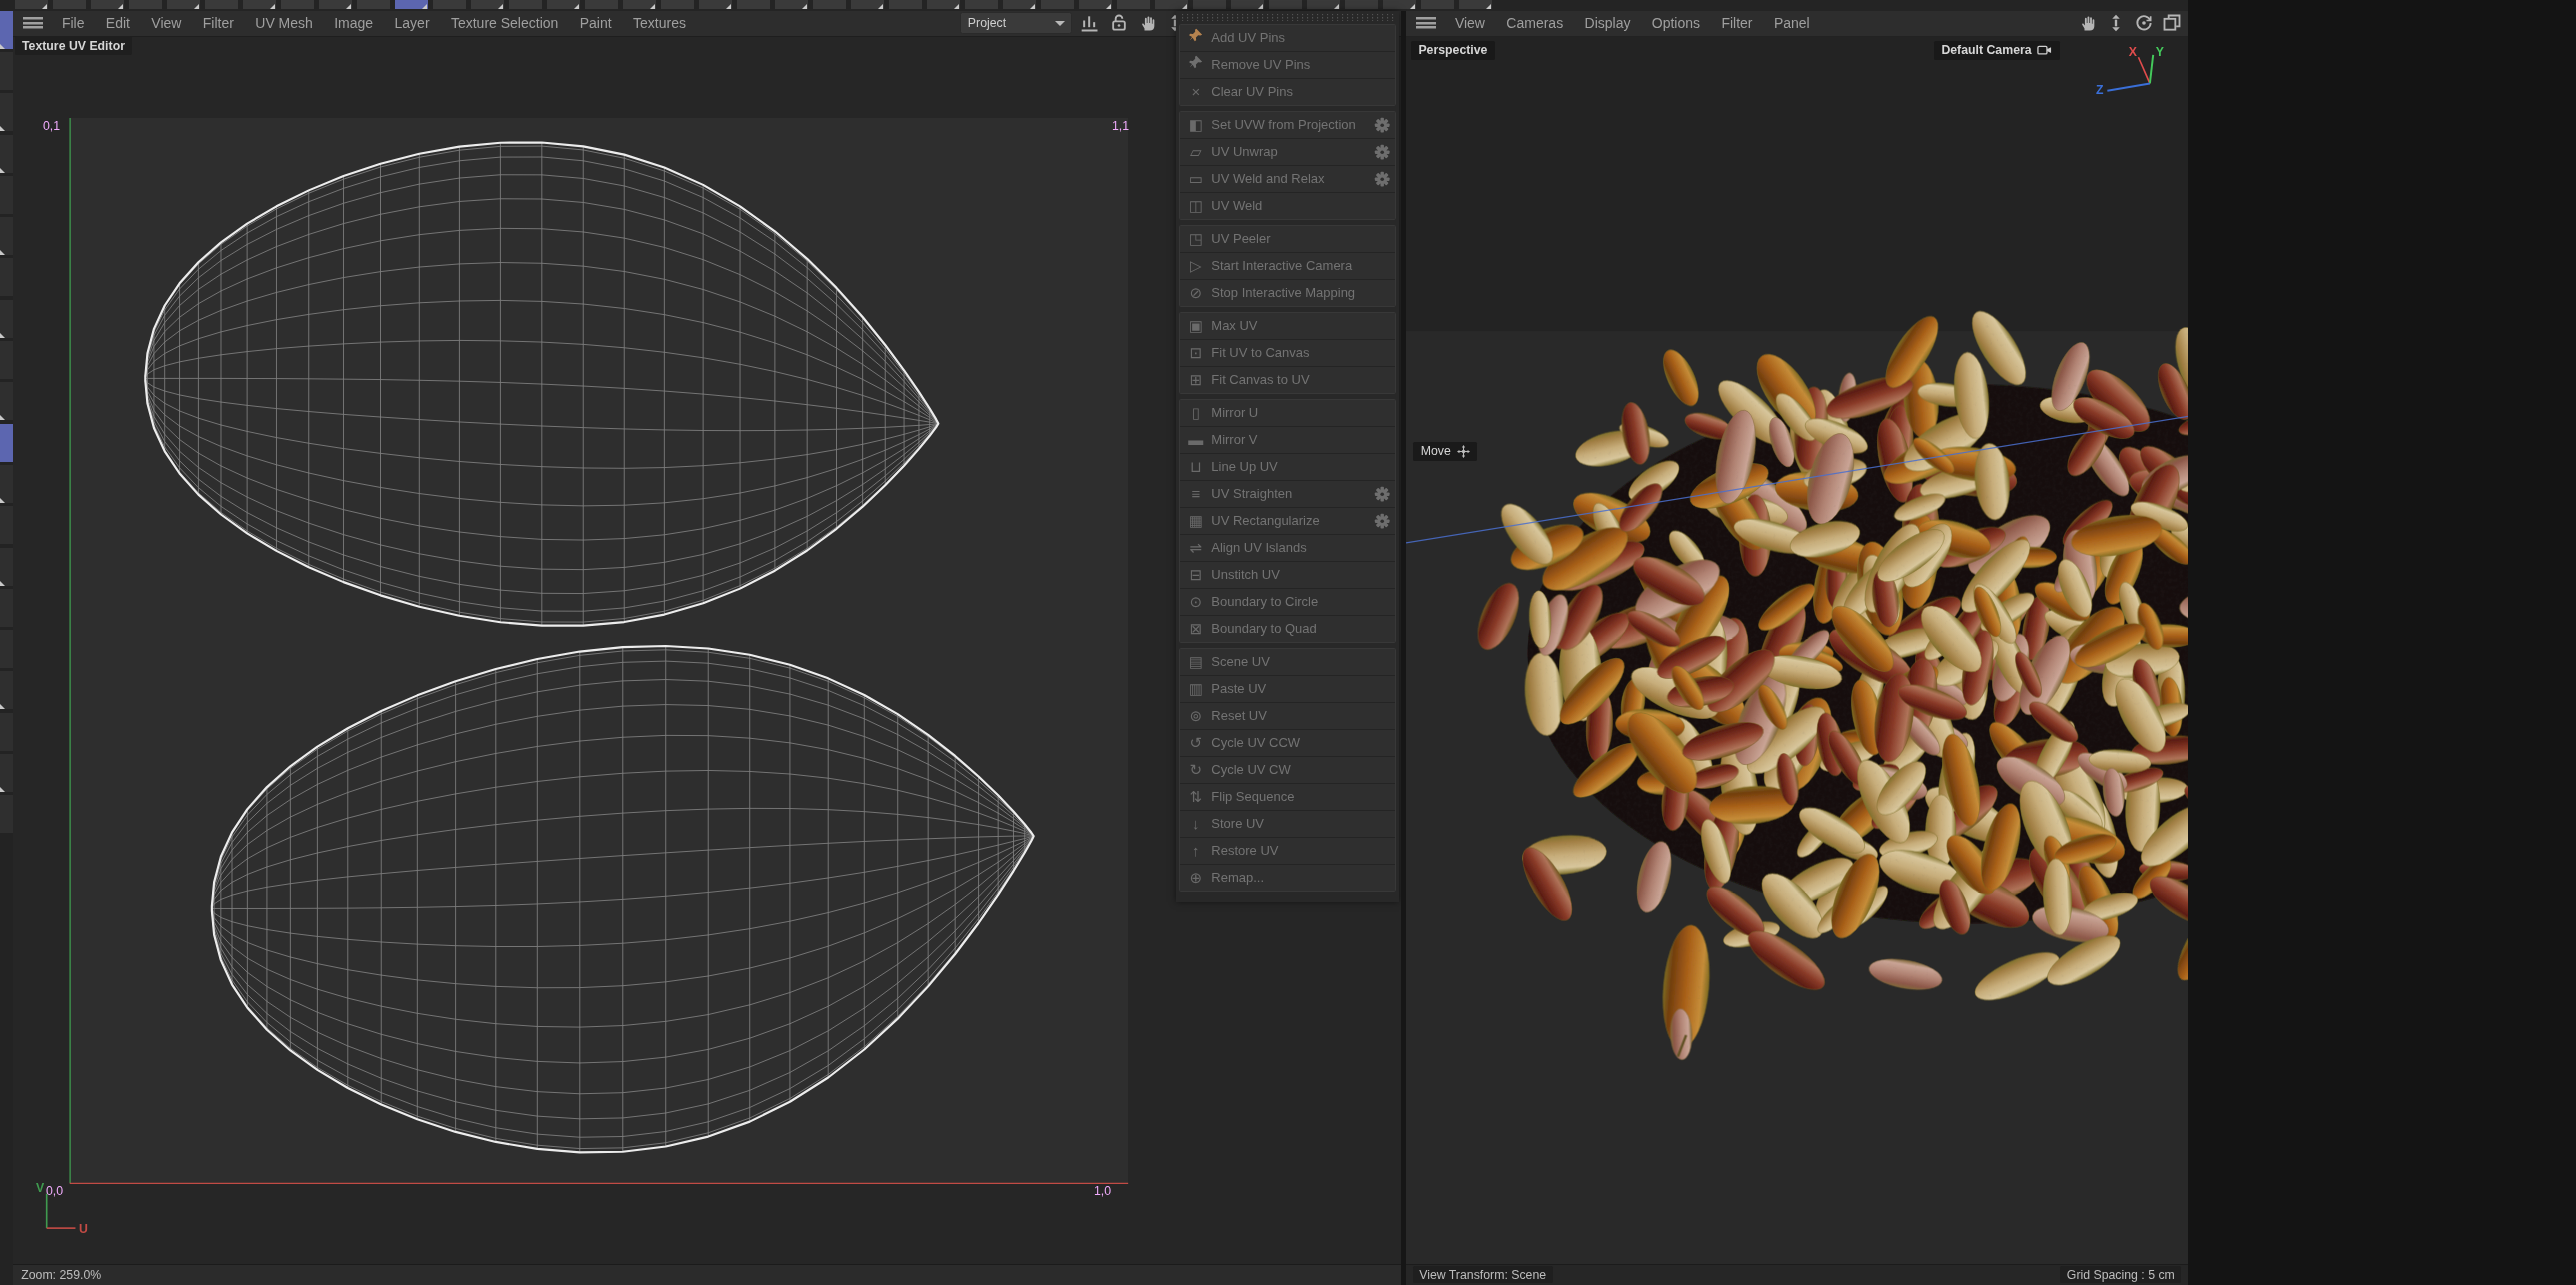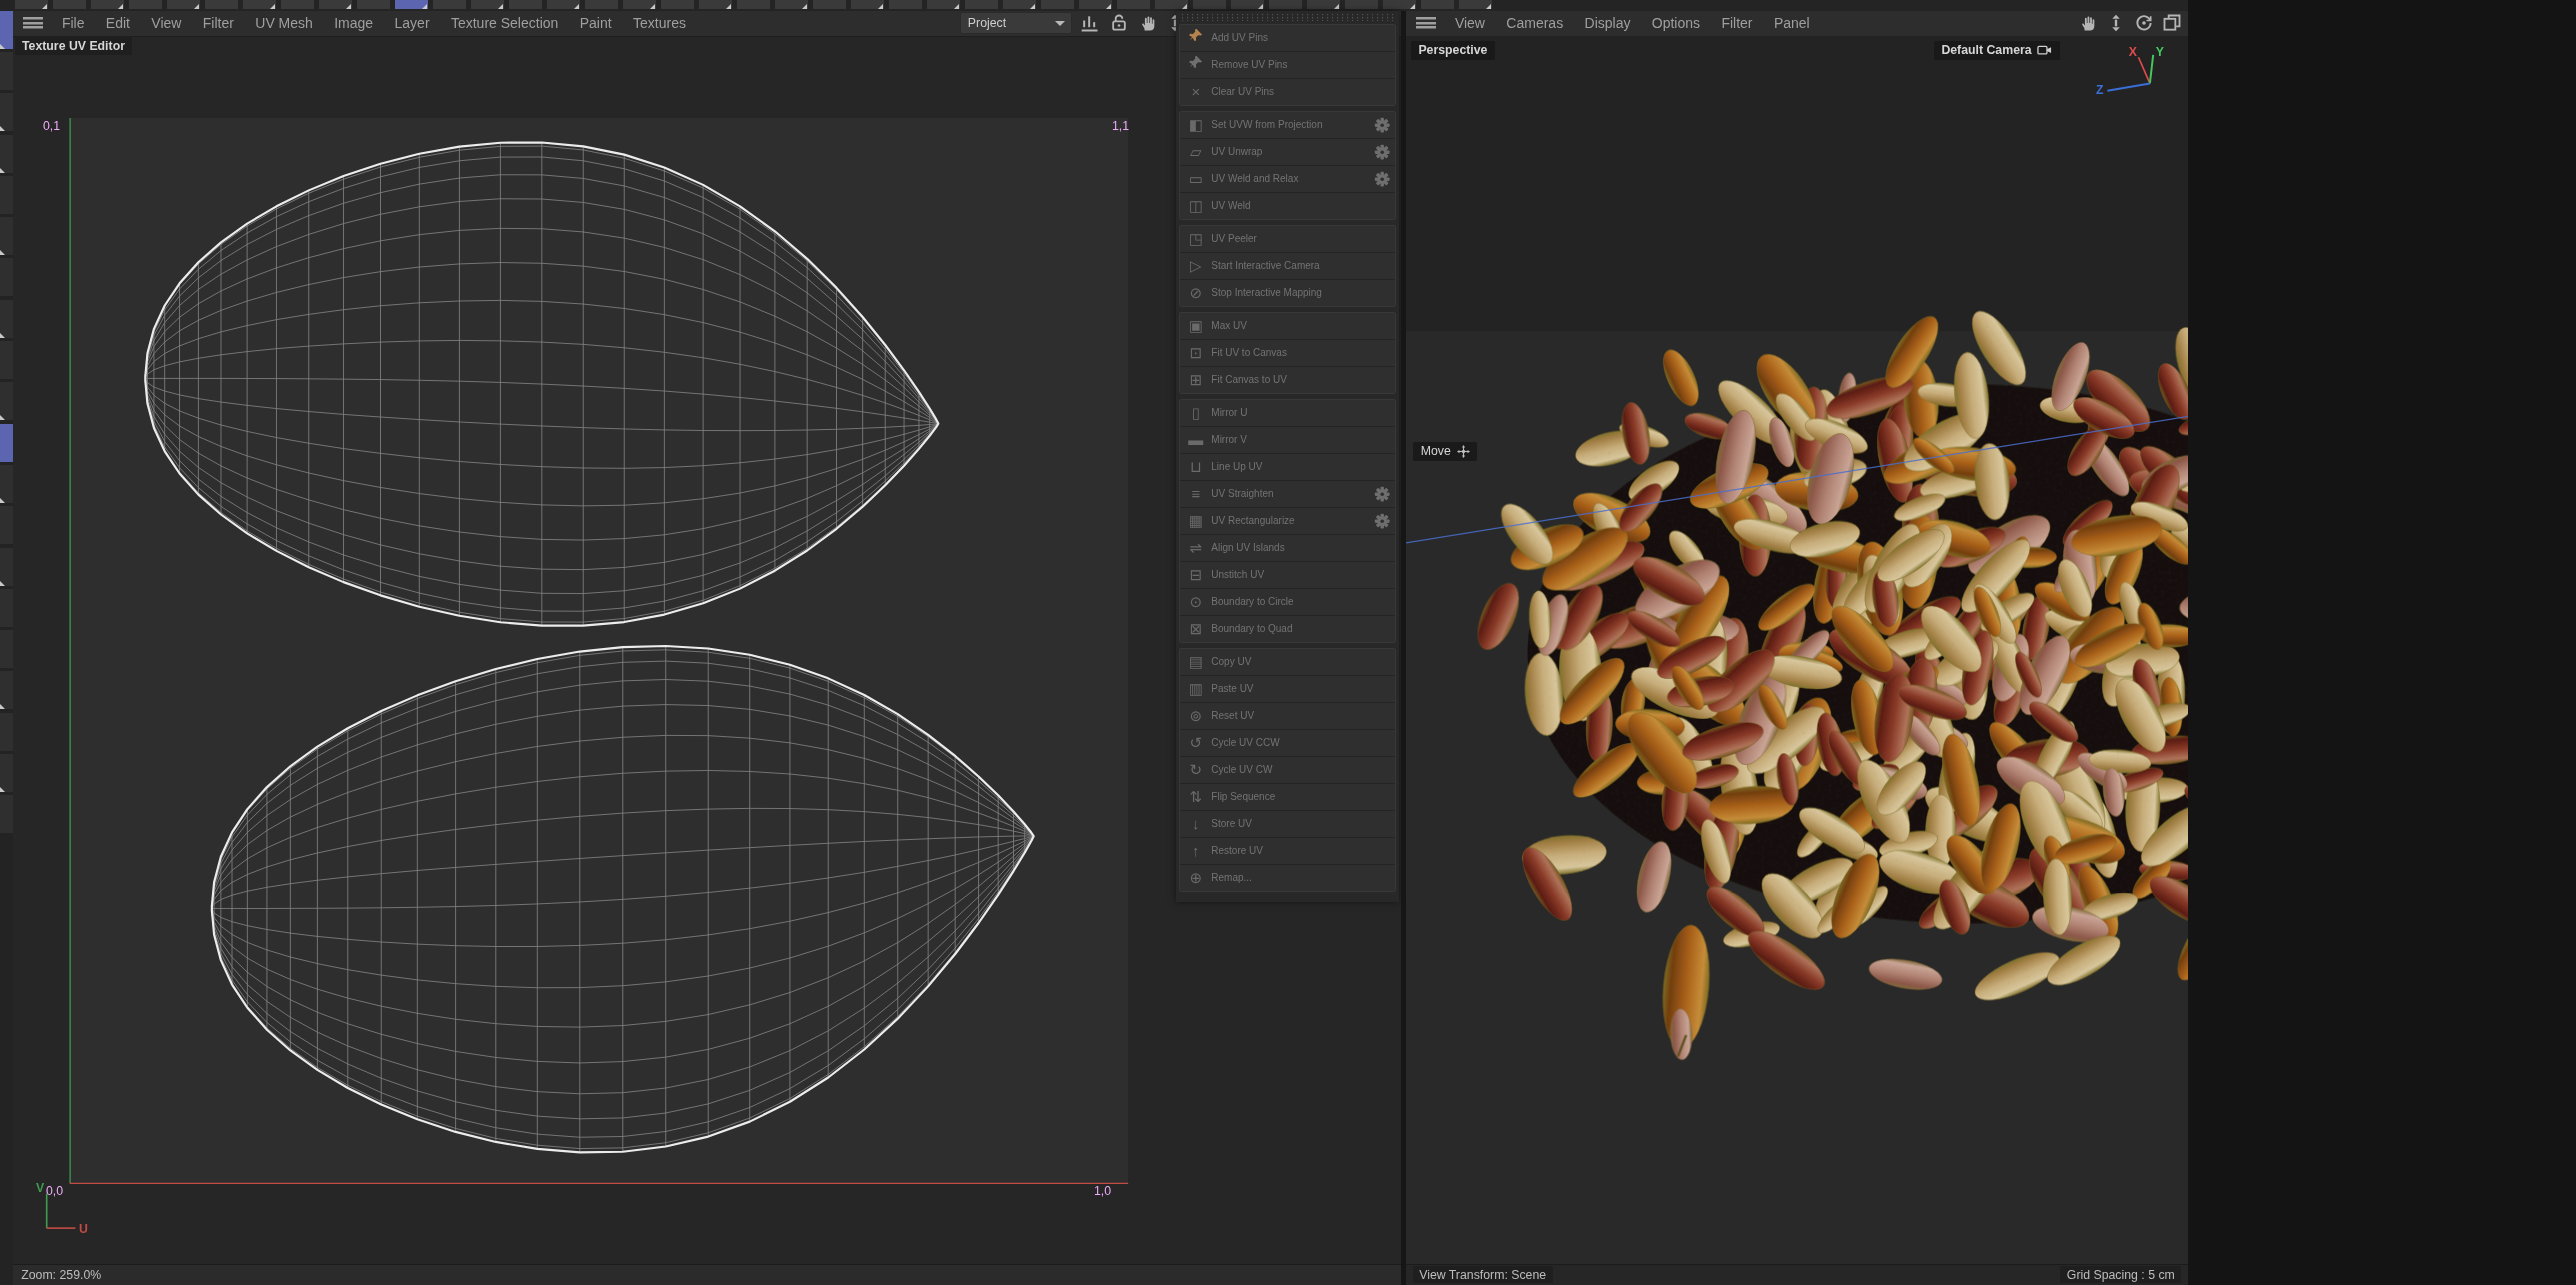--- a/index.html
+++ b/index.html
@@ -43,21 +43,21 @@
   .corner-label{position:absolute;font-size:12.3px;color:#f0abfc;}
   .axis-u{color:#c24b45;} .axis-v{color:#3f9a4f;}
 
   
   .ctx-menu{position:absolute;left:1176px;top:10.7px;width:223px;background:#282828;padding:1.6px 3.3px 5px;box-sizing:border-box;box-shadow:0 0 6.6px rgba(0,0,0,.5);}
   .ctx-handle{height:7.4px;margin:1.6px 1.6px 2.5px;background:radial-gradient(#575757 0.8px,transparent 1px);background-size:5px 3.3px;background-position:center;}
   .cm-group{background:#2f2f2f;border:0.8px solid #383838;border-radius:1.6px;margin-bottom:5px;overflow:hidden;}
   .cm-row{display:flex;align-items:center;height:26px;border-bottom:0.8px solid rgba(0,0,0,.22);}
   .cm-row:last-child{border-bottom:none;}
   .cm-ic{flex:none;width:31px;text-align:center;font-size:15px;color:#6a6a6a;line-height:26px;}
-  .cm-label{flex:1;font-size:10px;color:#737373;white-space:nowrap;overflow:hidden;}
+  .cm-label{flex:1;font-size:13px;color:#737373;white-space:nowrap;overflow:hidden;}
   .cm-gear{flex:none;width:26px;display:flex;justify-content:center;align-items:center;}
 
   
   .view-svg{position:absolute;left:0;top:25px;}
   .status-bar{position:absolute;left:0;right:0;bottom:0;height:20px;background:#2a2a2a;border-top:0.8px solid #1b1b1b;display:flex;align-items:center;font-size:12.3px;color:#bdbdbd;}
   .status-chip{background:#1f1f1f;padding:1.6px 6.6px;border-radius:1.6px;white-space:nowrap;}
   .gizmo{position:absolute;right:6.6px;top:33px;}
 </style>
 </head>
 <body>
@@ -524,21 +524,21 @@
             <div class="cm-label">Boundary to Circle</div>
           </div>
           <div class="cm-row">
             <div class="cm-ic">⊠</div>
             <div class="cm-label">Boundary to Quad</div>
           </div>
         </div>
         <div class="cm-group">
           <div class="cm-row">
             <div class="cm-ic">▤</div>
-            <div class="cm-label">Copy UV</div>
+            <div class="cm-label">Scene UV</div>
           </div>
           <div class="cm-row">
             <div class="cm-ic">▥</div>
             <div class="cm-label">Paste UV</div>
           </div>
           <div class="cm-row">
             <div class="cm-ic">⊚</div>
             <div class="cm-label">Reset UV</div>
           </div>
           <div class="cm-row">

